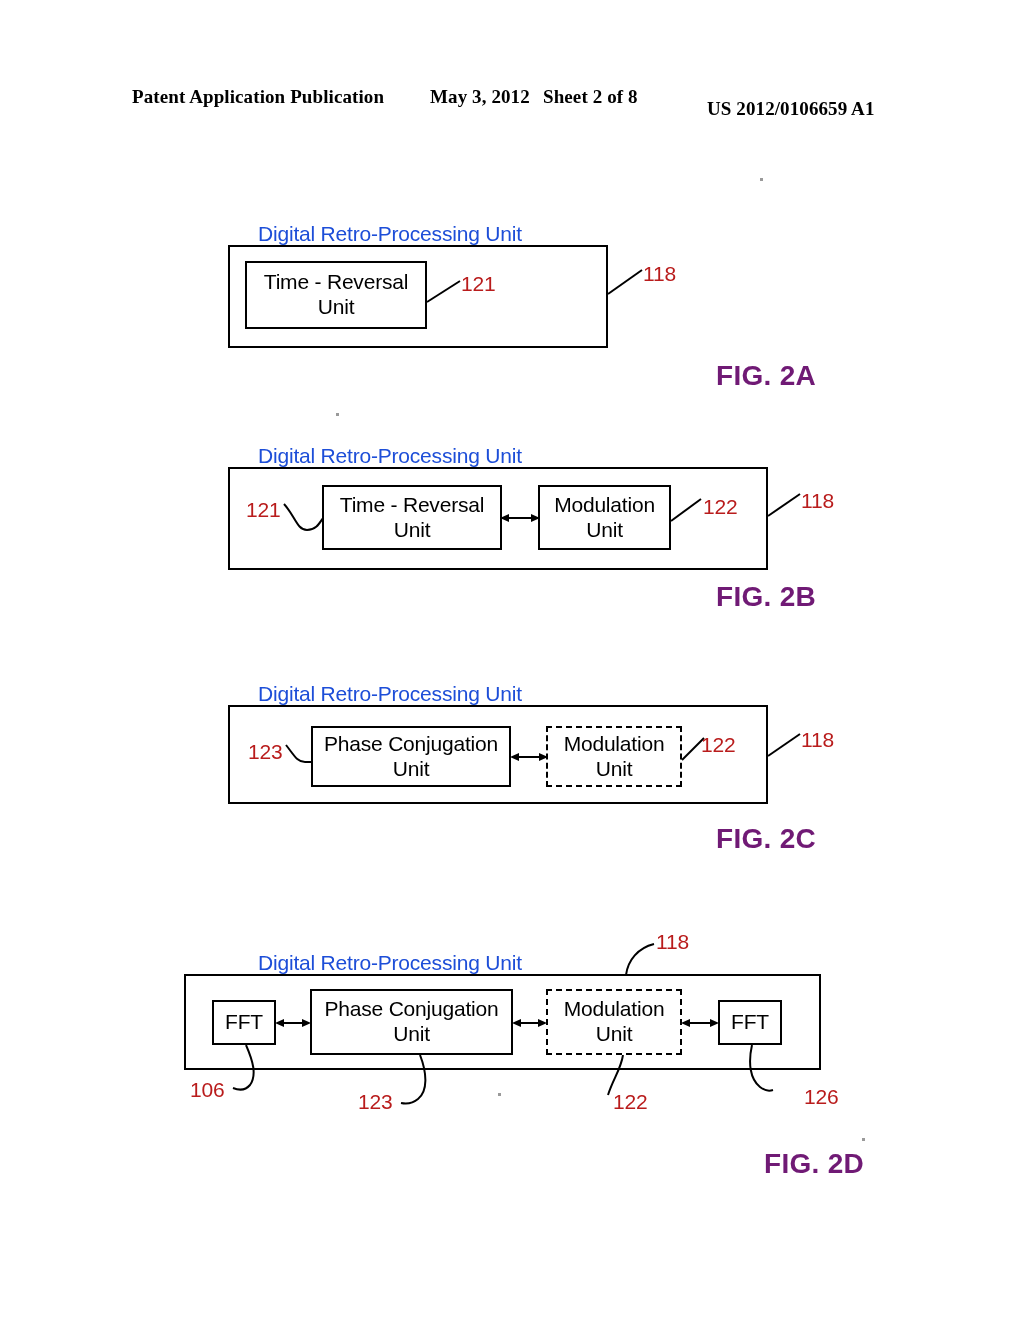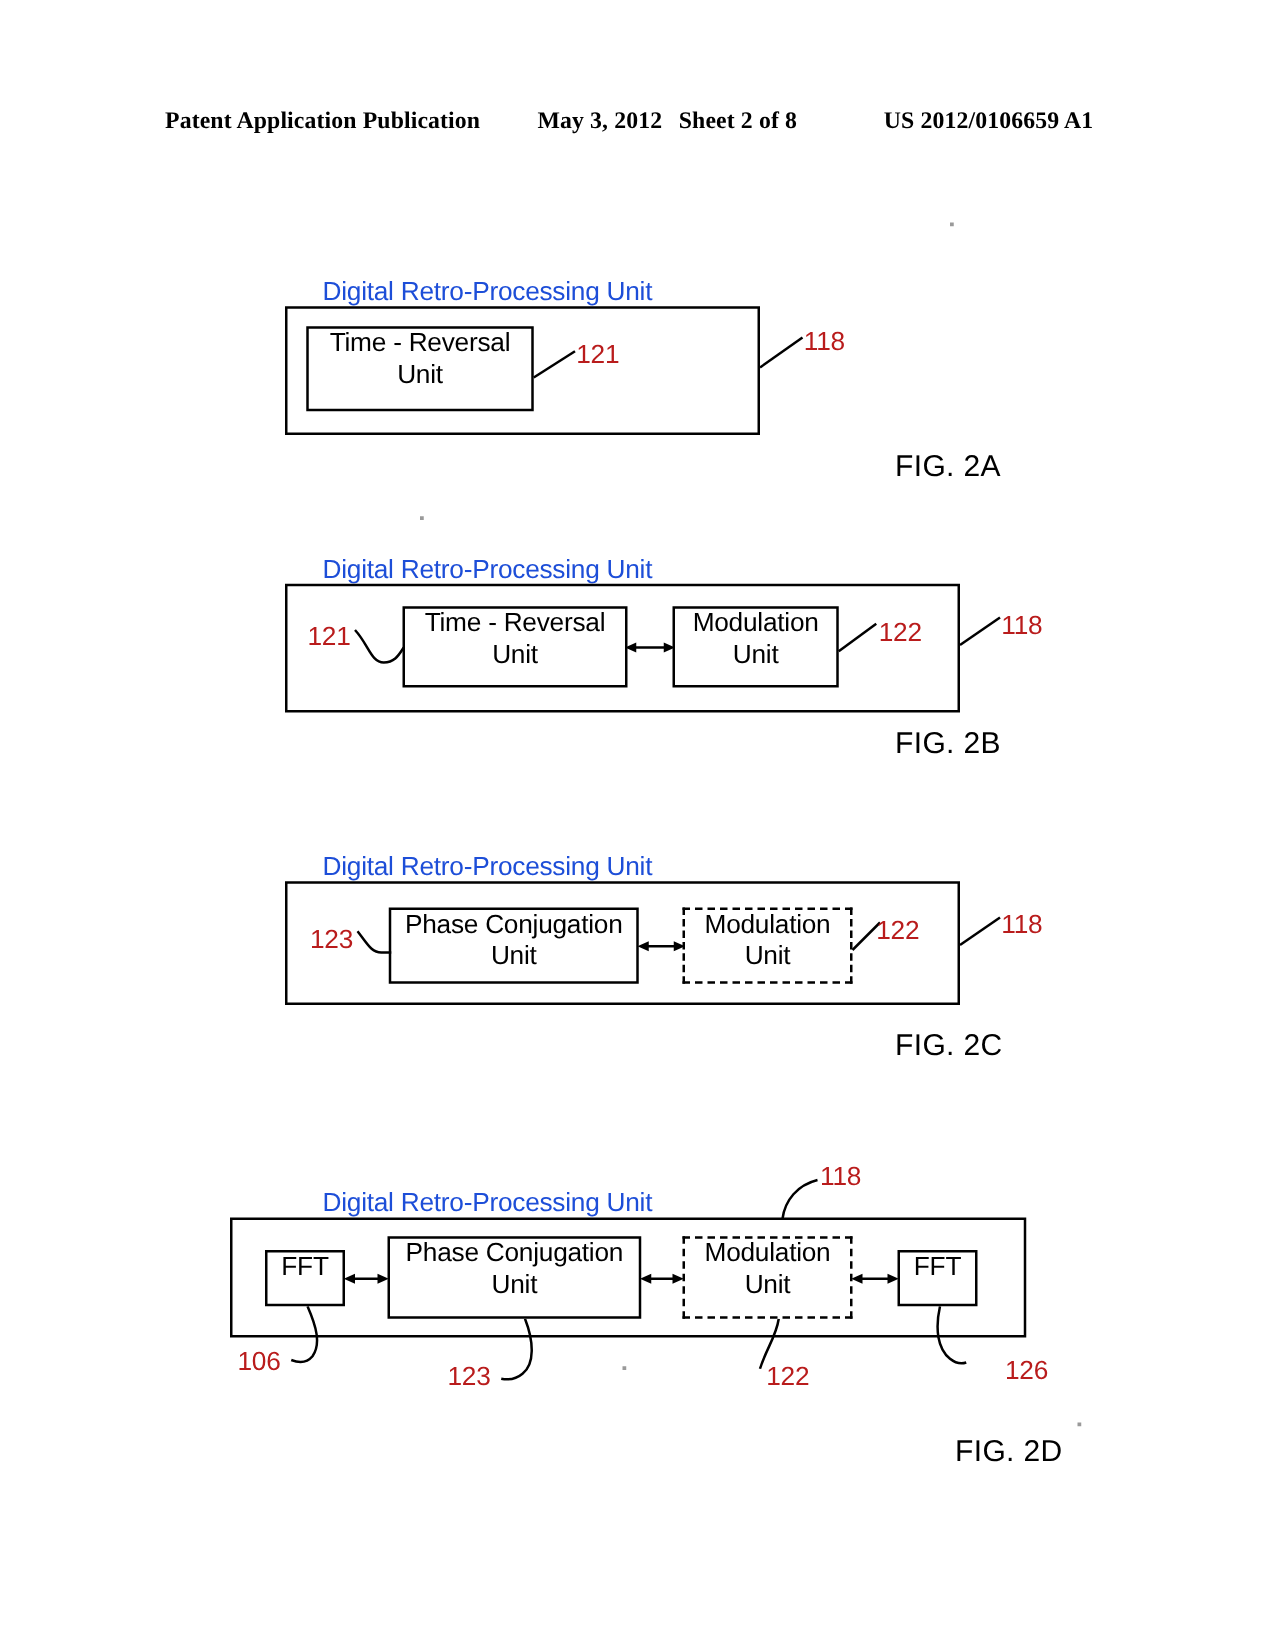--- a/index.html
+++ b/index.html
@@ -32,21 +32,21 @@
   #patent-header .hdr-pub {
     position: absolute; left: 132px; top: 0; white-space: nowrap;
   }
   #patent-header .hdr-date {
     position: absolute; left: 430px; top: 0; white-space: nowrap;
   }
   #patent-header .hdr-sheet {
     position: absolute; left: 543px; top: 0; white-space: nowrap;
   }
   #patent-header .hdr-num {
-    position: absolute; left: 707px; top: 0; white-space: nowrap; text-align: center;
+    position: absolute; left: 707px; top: 12px; white-space: nowrap; text-align: center;
   }
 
   
   .figure {
     position: absolute;
     left: 0;
     width: 1024px;
   }
   .drpu-label {
     position: absolute;
@@ -61,21 +61,21 @@
     border: 2px solid #000;
     box-sizing: border-box;
     background: #fff;
   }
   .unit-box {
     position: absolute;
     border: 2px solid #000;
     box-sizing: border-box;
     background: #fff;
     display: flex;
-    align-items: flex-start;
+    align-items: center;
     justify-content: center;
     text-align: center;
     font-size: 21px;
     line-height: 1.18;
     letter-spacing: -0.2px;
   }
   .unit-box.dashed {
     border: 2px dashed #000;
   }
   .unit-box .ub-text { display: block; padding: 0 4px; }
@@ -87,25 +87,26 @@
     color: #b91c1c;
     white-space: nowrap;
     letter-spacing: -0.2px;
   }
   .leader {
     position: absolute;
     pointer-events: none;
   }
   .fig-caption {
     position: absolute;
-    font-size: 24px;
-    font-family: "Liberation Sans", sans-serif;
-    color: #000000;
+    font-size: 28px;
+    font-family: "Liberation Sans", sans-serif;
+    color: #701a75;
     white-space: nowrap;
     letter-spacing: 0.3px;
+    font-weight: bold;
   }
   .speck {
     position: absolute;
     width: 3px;
     height: 3px;
     background: #9a9a9a;
   }
 </style>
 </head>
 <body>

